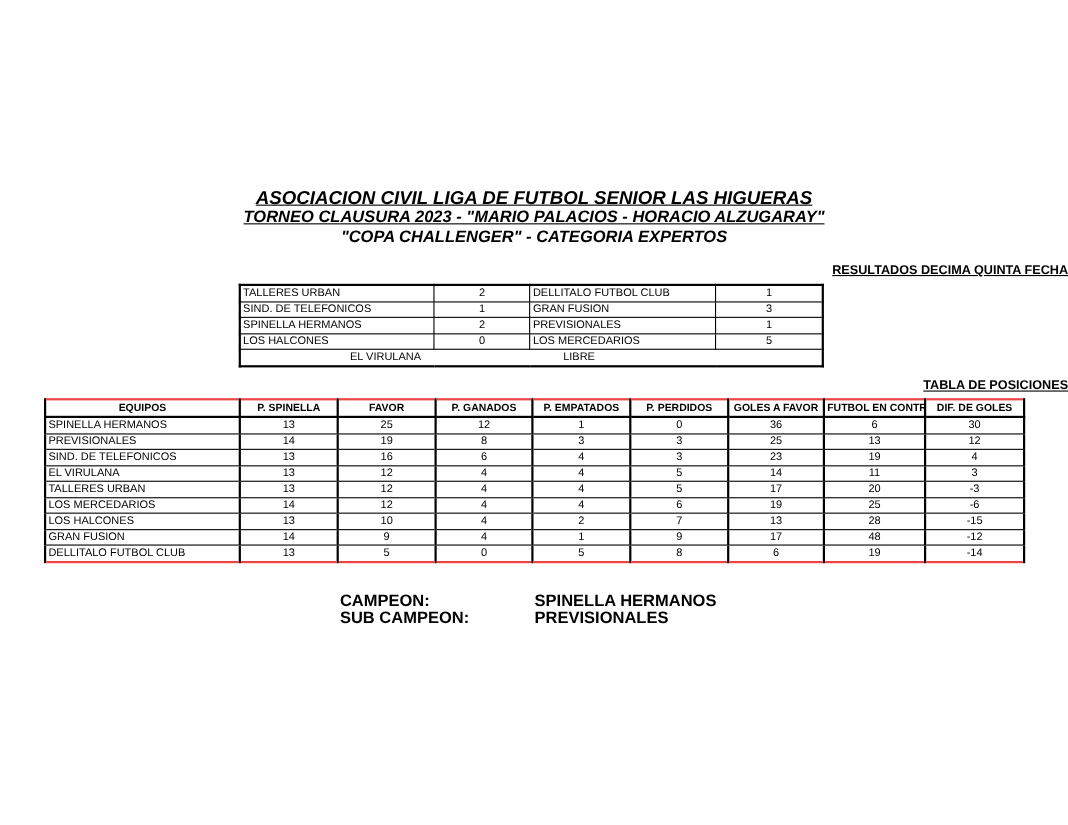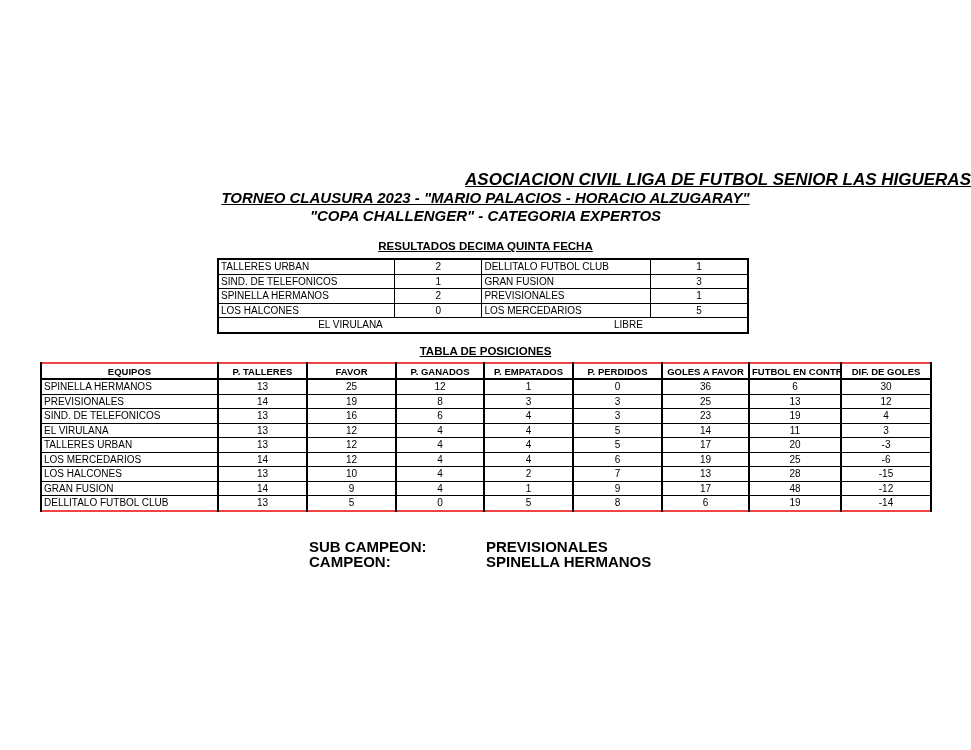--- a/index.html
+++ b/index.html
@@ -1,23 +1,23 @@
 <!DOCTYPE html>
 <html><head>
 <meta charset="utf-8">
 <style>
   html, body { margin: 0; padding: 0; background: #ffffff; }
   body { width: 971px; height: 750px; position: relative; overflow: hidden;
          font-family: "Liberation Sans", sans-serif; color: #000; }
   .title { position: absolute; left: 0; width: 971px; text-align: center;
            font-weight: bold; font-style: italic; white-space: nowrap; }
-  .t1 { top: 170px; font-size: 17px; text-decoration: underline; text-align: right; }
+  .t1 { top: 170px; font-size: 17px; text-decoration: underline; }
   .t2 { top: 189px; font-size: 15px; text-decoration: underline; }
   .t3 { top: 207px; font-size: 15px; }
-  .subhead { position: absolute; left: 0; width: 971px; text-align: center;
+  .subhead { position: absolute; left: 0; width: 971px; text-align: right;
              font-weight: bold; font-size: 11.5px; text-decoration: underline; }
   .sh1 { top: 240px; }
   .sh2 { top: 345px; }
 
   table { border-collapse: collapse; position: absolute; font-size: 10px; padding-left: 47px; }
   td, th { border: 1px solid #000; padding: 0 2px; height: 13.5px; line-height: 13px;
            white-space: nowrap; overflow: hidden; }
   .results { left: 217px; top: 258px; width: 532px; border: 2px solid #000; }
   .results td.team { text-align: left; }
   .results td.score { text-align: center; }
@@ -69,21 +69,21 @@
       <td class="score">1</td>
     </tr>
     <tr>
       <td class="team">LOS HALCONES</td>
       <td class="score">0</td>
       <td class="team">LOS MERCEDARIOS</td>
       <td class="score">5</td>
     </tr>
     <tr>
       <td class="bye" colspan="2" style="border-right:none">EL VIRULANA</td>
-      <td class="bye" colspan="2" style="border-left:none; text-align:center; padding-left:30px">LIBRE</td>
+      <td class="bye" colspan="2" style="border-left:none; text-align:left; padding-left:30px">LIBRE</td>
     </tr>
   </tbody>
 </table>
 
 <div class="subhead sh2">TABLA DE POSICIONES</div>
 
 <table class="standings">
   <colgroup>
     <col style="width:177px">
       <col style="width:89px">
@@ -91,21 +91,21 @@
       <col style="width:88px">
       <col style="width:89px">
       <col style="width:89px">
       <col style="width:87px">
       <col style="width:92px">
       <col style="width:90px">
   </colgroup>
   <thead>
     <tr>
       <th>EQUIPOS</th>
-      <th>P. TALLERES</th>
+      <th>P. SPINELLA</th>
       <th>FAVOR</th>
       <th>P. GANADOS</th>
       <th>P. EMPATADOS</th>
       <th>P. PERDIDOS</th>
       <th>GOLES A FAVOR</th>
       <th>FUTBOL EN CONTRA</th>
       <th>DIF. DE GOLES</th>
     </tr>
   </thead>
   <tbody id="standings-body">
@@ -206,20 +206,20 @@
         <td>8</td>
         <td>6</td>
         <td>19</td>
         <td>-14</td>
       </tr>
     </tbody>
 </table>
 
 <div class="awards">
   <div class="award-row">
+    <span class="award-label">CAMPEON:</span>
+    <span>SPINELLA HERMANOS</span>
+  </div>
+  <div class="award-row">
     <span class="award-label">SUB CAMPEON:</span>
     <span>PREVISIONALES</span>
   </div>
-  <div class="award-row">
-    <span class="award-label">CAMPEON:</span>
-    <span>SPINELLA HERMANOS</span>
-  </div>
 </div>
 
 </body></html>

